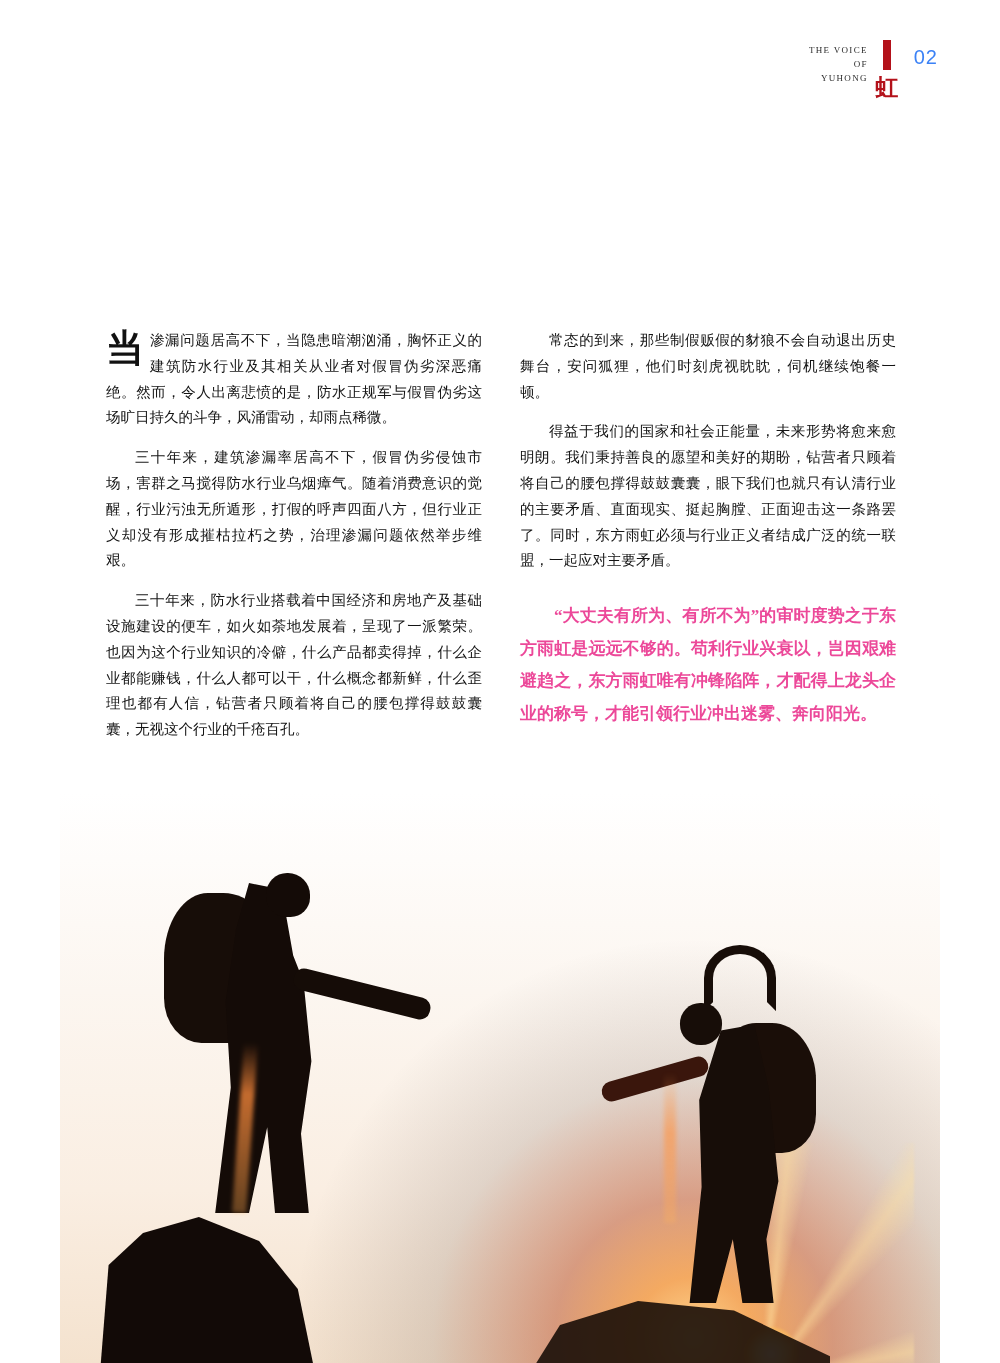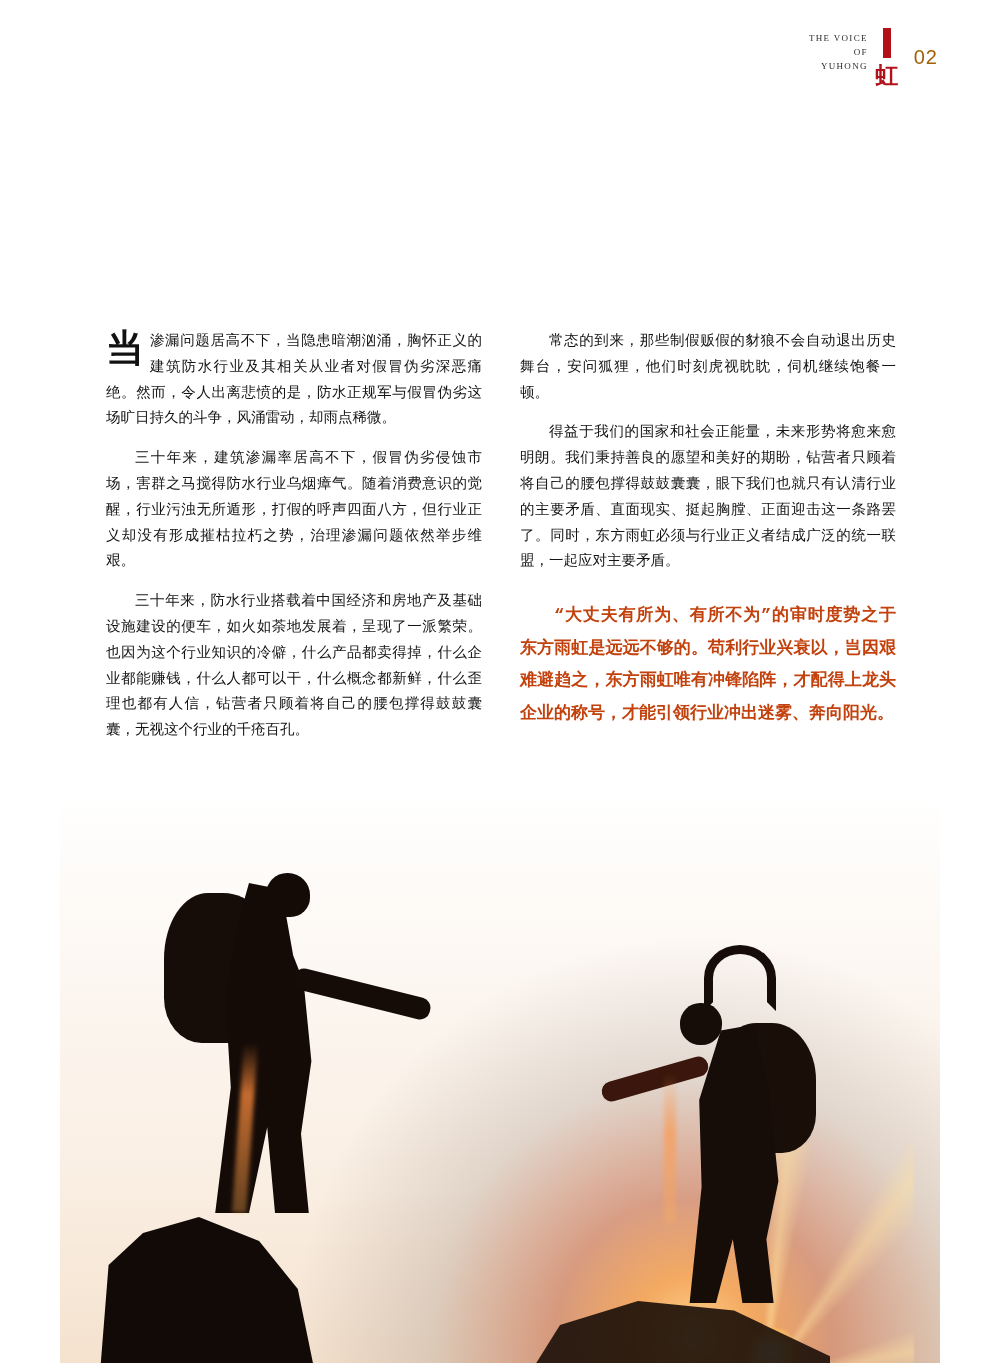--- a/index.html
+++ b/index.html
@@ -22,20 +22,21 @@
     top: 28px;
     right: 62px;
     display: flex;
     align-items: flex-start;
     gap: 14px;
   }
   .masthead {
     display: flex;
     align-items: flex-start;
     gap: 6px;
+    margin-top: 12px;
   }
   .masthead-en {
     text-align: right;
     font-family: "Liberation Serif", serif;
     font-size: 9px;
     letter-spacing: 1.3px;
     color: #2b2b2b;
     line-height: 1.55;
     padding-top: 4px;
   }
@@ -59,21 +60,21 @@
     width: 26px;
     text-align: center;
     font-size: 23px;
     line-height: 1;
     font-weight: bold;
     color: #b3111a;
     font-family: "DejaVu Serif", "Liberation Serif", serif;
   }
   .page-number {
     font-size: 20px;
-    color: #a16207;
+    color: #3b82f6;
     letter-spacing: 1px;
     padding-top: 18px;
     font-family: "Liberation Sans", sans-serif;
   }
 
   
   .title-block {
     position: absolute;
     top: 205px;
     left: 106px;
@@ -129,22 +130,22 @@
     color: #111;
     font-family: "DejaVu Serif", "Liberation Serif", serif;
   }
   p.highlight {
     margin: 26px 0 2px 0;
     font-size: 17px;
     line-height: 1.92;
     font-weight: bold;
     text-indent: 2em;
     text-align: justify;
-    color: #c2410c;
-    font-family: Liberation Mono, monospace;
+    color: #ec4899;
+    font-family: Liberation Serif, serif;
   }
 
   
   .photo {
     position: absolute;
     left: 0;
     right: 0;
     bottom: 0;
     height: 620px;
     overflow: hidden;

